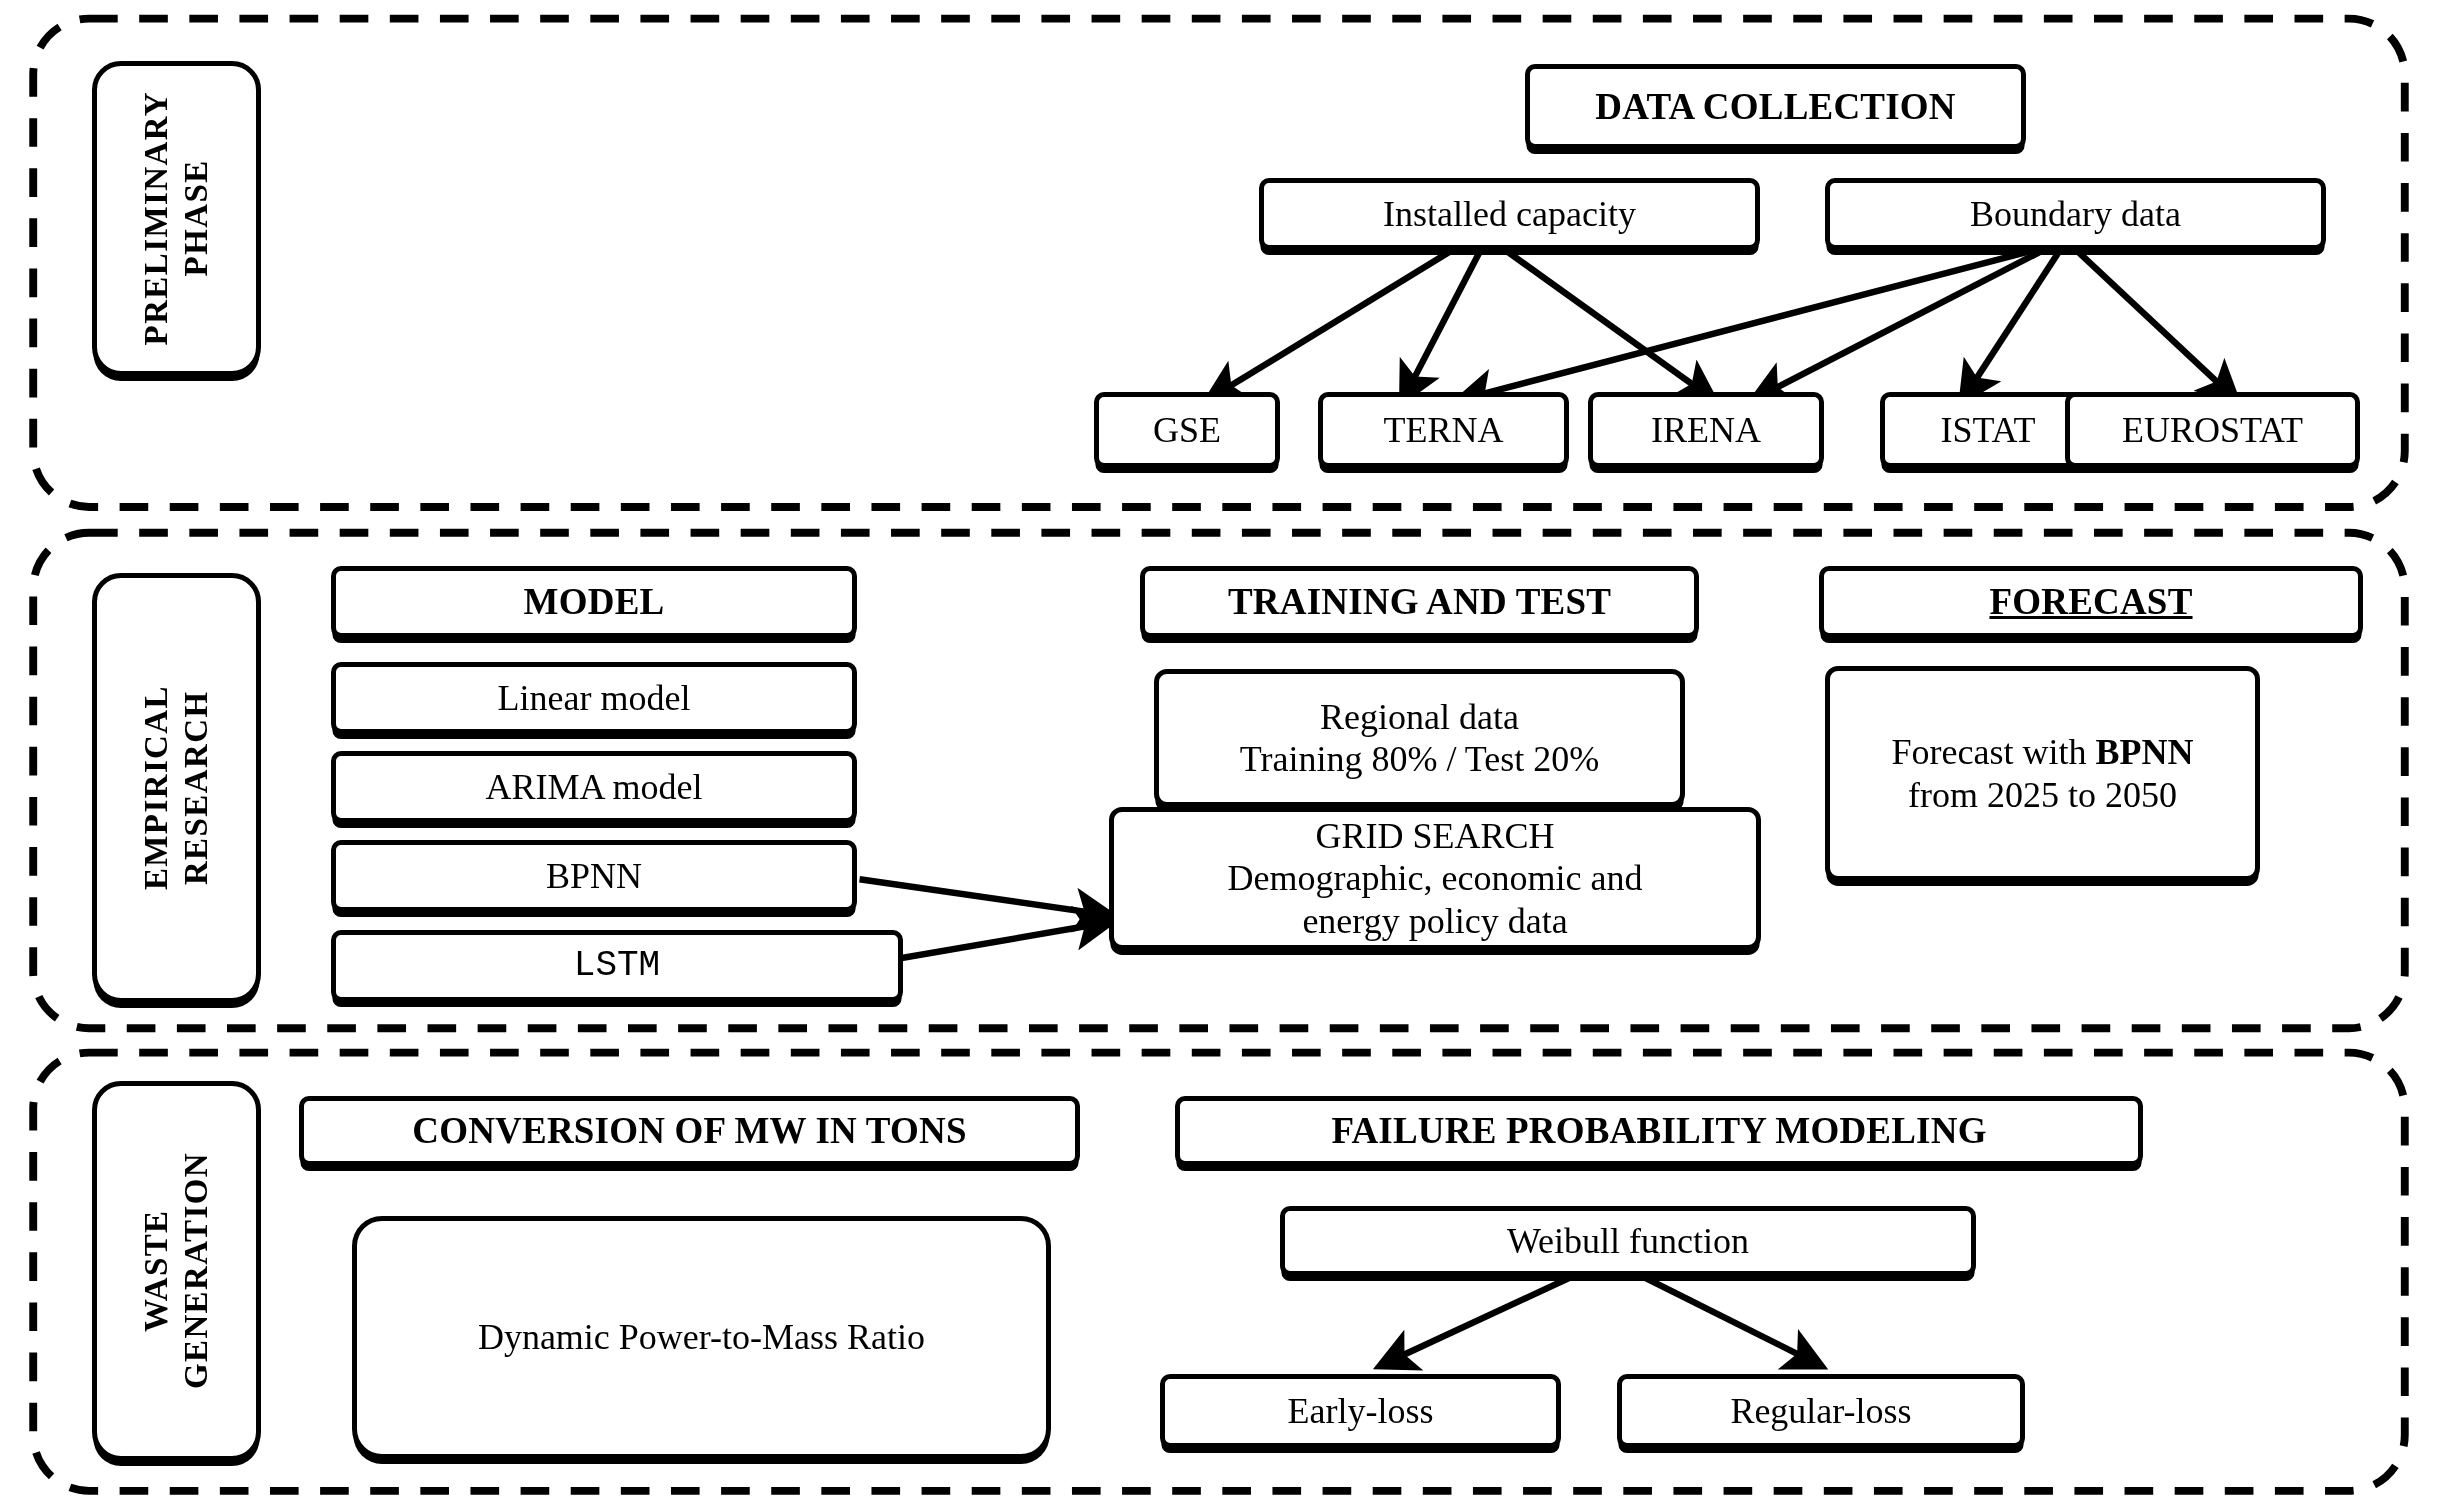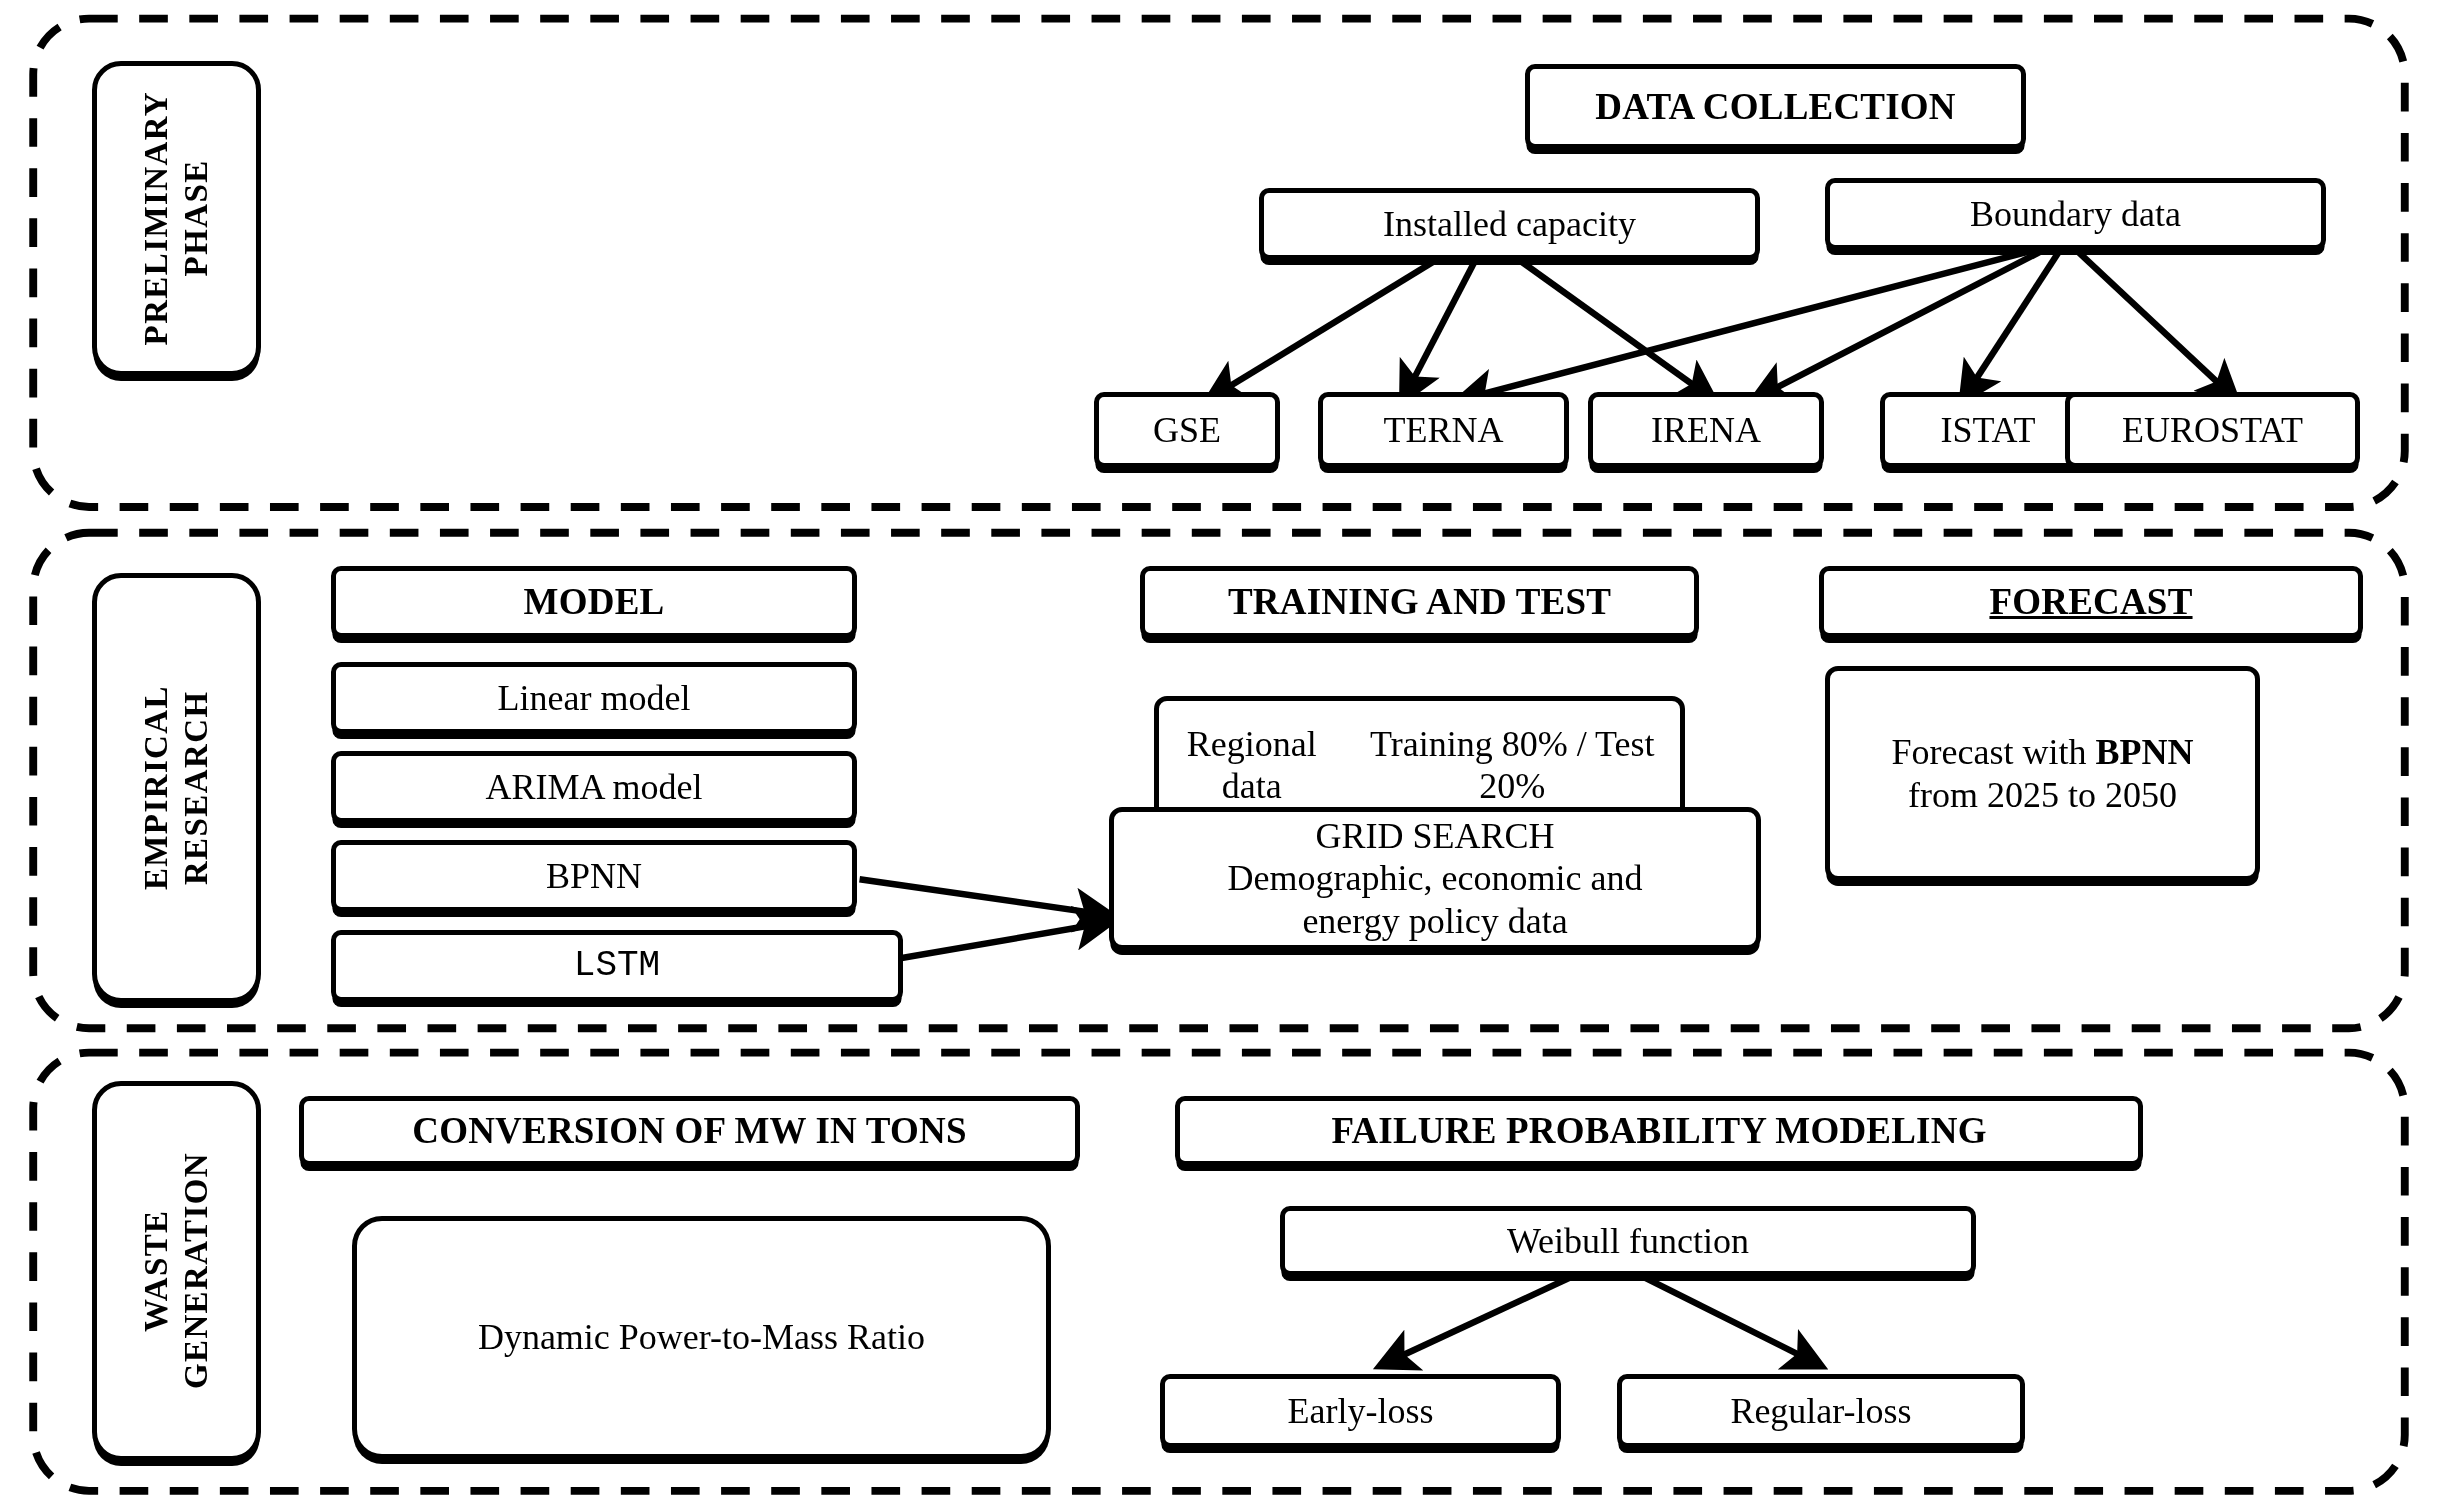--- a/index.html
+++ b/index.html
@@ -112,21 +112,21 @@
   <div class="box round" style="left:92px; top:61px; width:169px; height:315px; border-radius:29px;">
     <span class="side-label">PRELIMINARY
 PHASE</span>
   </div>
 
 
   <div class="box tight" style="left:1525px; top:64px; width:501px; height:85px;">
     <span class="hdr">DATA COLLECTION</span>
   </div>
 
-  <div class="box tight" style="left:1259px; top:178px; width:501px; height:72px;margin-top:10px;">
+  <div class="box tight" style="left:1259px; top:178px; width:501px; height:72px;">
     <span class="plain">Installed capacity</span>
   </div>
 
   <div class="box tight" style="left:1825px; top:178px; width:501px; height:72px;">
     <span class="plain">Boundary data</span>
   </div>
 
   <div class="box tight" style="left:1094px; top:392px; width:186px; height:76px;">
     <span class="plain">GSE</span>
   </div>
@@ -169,21 +169,21 @@
   </div>
 
   <div class="box tight" style="left:331px; top:930px; width:572px; height:72px;font-family:Liberation Mono, monospace;">
     <span class="plain">LSTM</span>
   </div>
 
   <div class="box tight" style="left:1140px; top:566px; width:559px; height:72px;">
     <span class="hdr">TRAINING AND TEST</span>
   </div>
 
-  <div class="box" style="left:1154px; top:696px; width:531px; height:138px; flex-direction:row;">
+  <div class="box" style="left:1154px; top:669px; width:531px; height:138px; flex-direction:column;">
     <span class="plain">Regional data</span>
     <span class="plain">Training 80% / Test 20%</span>
   </div>
 
   <div class="box" style="left:1109px; top:807px; width:652px; height:143px; flex-direction:column;">
     <span class="plain">GRID SEARCH</span>
     <span class="plain">Demographic, economic and</span>
     <span class="plain">energy policy data</span>
   </div>
 

